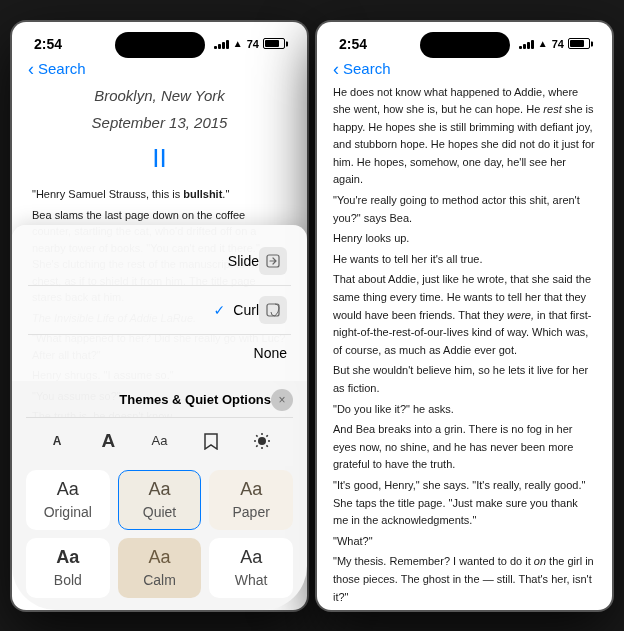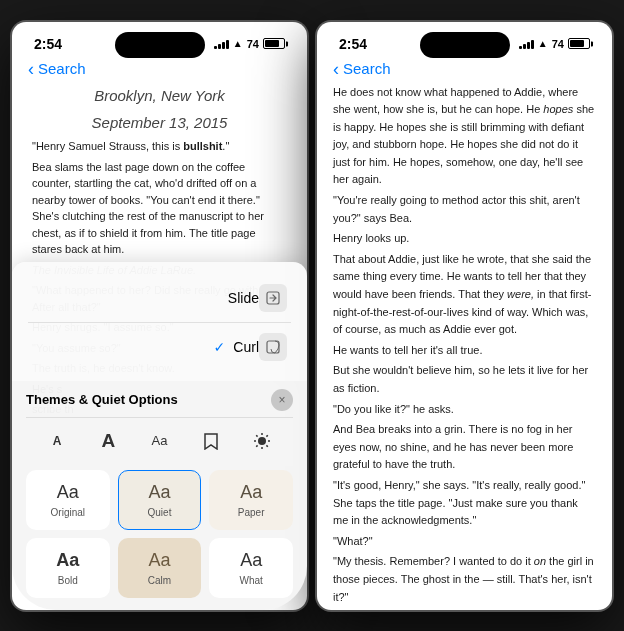--- a/index.html
+++ b/index.html
@@ -200,21 +200,21 @@
       justify-content: center;
       font-size: 10px;
     }
     
     .themes-section {
       background: rgba(245,245,245,0.97);
       padding: 8px 14px 12px;
     }
     .themes-header {
       display: flex;
-      justify-content: space-between;
+      justify-content: flex-end;
       align-items: center;
       margin-bottom: 6px;
     }
     .themes-title {
       font-size: 13px;
       font-weight: 600;
       color: #000;
     }
     .close-btn {
       width: 22px;
@@ -266,21 +266,21 @@
       align-items: center;
       justify-content: center;
       min-height: 60px;
       border: 1.5px solid transparent;
       cursor: pointer;
     }
     .theme-card.selected {
       border-color: #007AFF;
     }
     .theme-card-label {
-      font-size: 10px;
+      font-size: 14px;
       margin-top: 4px;
       color: #555;
     }
     .theme-card.original { background: #fff; }
     .theme-card.quiet { background: #f0ece3; border-color: #007AFF; }
     .theme-card.paper { background: #f5f0e8; }
     .theme-card.bold-theme { background: #fff; }
     .theme-card.calm { background: #e8dcc8; }
     .theme-card.focus { background: #fff; }
     .theme-aa {
@@ -336,20 +336,21 @@
       <div class="nav-bar">
         <div class="nav-back">
           <span class="chevron-left">‹</span>
           <span>Search</span>
         </div>
       </div>
 
       <div class="book-content">
         <div class="location">Brooklyn, New York</div>
         <div class="location">September 13, 2015</div>
+        <div class="chapter">II</div>
         <div class="book-text">
           <p>"Henry Samuel Strauss, this is <span class="bold">bullshit</span>."</p>
           <p>Bea slams the last page down on the coffee counter, startling the cat, who'd drifted off on a nearby tower of books. "You can't end it there." She's clutching the rest of the manuscript to her chest, as if to shield it from him. The title page stares back at him.</p>
           <p class="italic">The Invisible Life of Addie LaRue.</p>
           <p>"What happened to her? Did she really go with Luc? After all that?"</p>
           <p>Henry shrugs. "I assume so."</p>
           <p>"You assume so?"</p>
           <p>The truth is, he doesn't know.</p>
           <p style="white-space:nowrap;overflow:hidden">He's s</p>
           <p style="white-space:nowrap;overflow:hidden">scribe th</p>
@@ -375,20 +376,23 @@
               <span class="checkmark">✓</span>
               <span>Curl</span>
             </div>
             <div class="menu-icon">
               <svg width="14" height="14" viewBox="0 0 14 14" fill="none">
                 <rect x="1" y="1" width="12" height="12" rx="2" stroke="#666" stroke-width="1.2"></rect>
                 <path d="M9 1 Q13 1 13 5 Q13 9 9 13" stroke="#666" stroke-width="1" fill="none"></path>
                 <path d="M9 13 Q5 13 5 9" stroke="#666" stroke-width="1" fill="none"></path>
               </svg>
             </div>
+          </div>
+          <div class="slide-menu-item">
+            <span>None</span>
           </div>
         </div>
 
         <div class="themes-section">
           <div class="themes-header">
             <span class="themes-title">Themes &amp; Quiet Options</span>
             <div class="close-btn">×</div>
           </div>
 
           <div class="reading-toolbar">
@@ -468,25 +472,25 @@
       </div>
 
       <div class="nav-bar">
         <div class="nav-back">
           <span class="chevron-left">‹</span>
           <span>Search</span>
         </div>
       </div>
 
       <div class="right-phone-content">
-        <p>He does not know what happened to Addie, where she went, how she is, but he can hope. He <span class="italic">hopes</span> she is happy. He hopes she is still brimming with defiant joy, and stubborn hope. He hopes she did not do it just for him. He hopes, somehow, one day, he'll see her again.</p>
+        <p>He does not know what happened to Addie, where she went, how she is, but he can hope. He <span class="italic">rest</span> she is happy. He hopes she is still brimming with defiant joy, and stubborn hope. He hopes she did not do it just for him. He hopes, somehow, one day, he'll see her again.</p>
         <p>"You're really going to method actor this shit, aren't you?" says Bea.</p>
         <p>Henry looks up.</p>
+        <p>He wants to tell her it's all true.</p>
         <p>That about Addie, just like he wrote, that she said the same thing every time. He wants to tell her that they would have been friends. That they <span class="italic">were,</span> in that first-night-of-the-rest-of-our-lives kind of way. Which was, of course, as much as Addie ever got.</p>
-        <p>He wants to tell her it's all true.</p>
         <p>But she wouldn't believe him, so he lets it live for her as fiction.</p>
         <p>"Do you like it?" he asks.</p>
         <p>And Bea breaks into a grin. There is no fog in her eyes now, no shine, and he has never been more grateful to have the truth.</p>
         <p>"It's good, Henry," she says. "It's really, really good." She taps the title page. "Just make sure you thank me in the acknowledgments."</p>
         <p>"What?"</p>
         <p>"My thesis. Remember? I wanted to do it <span class="italic">on</span> the girl in those pieces. The ghost in the <span class="italic">—</span> still. That's her, isn't it?"</p>
         <p>And of course, it is. <span style="opacity:0.4">ught of</span></p>
         <p>Henry runs his h <br>relieved and <br>could b</p>
 
       </div>

